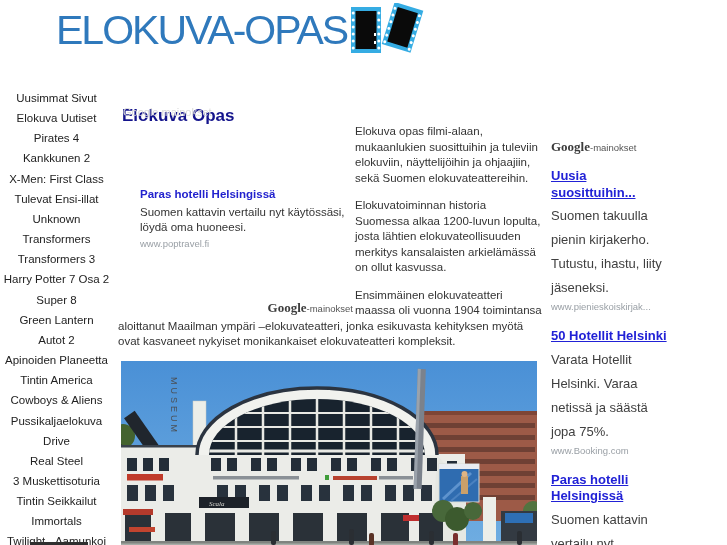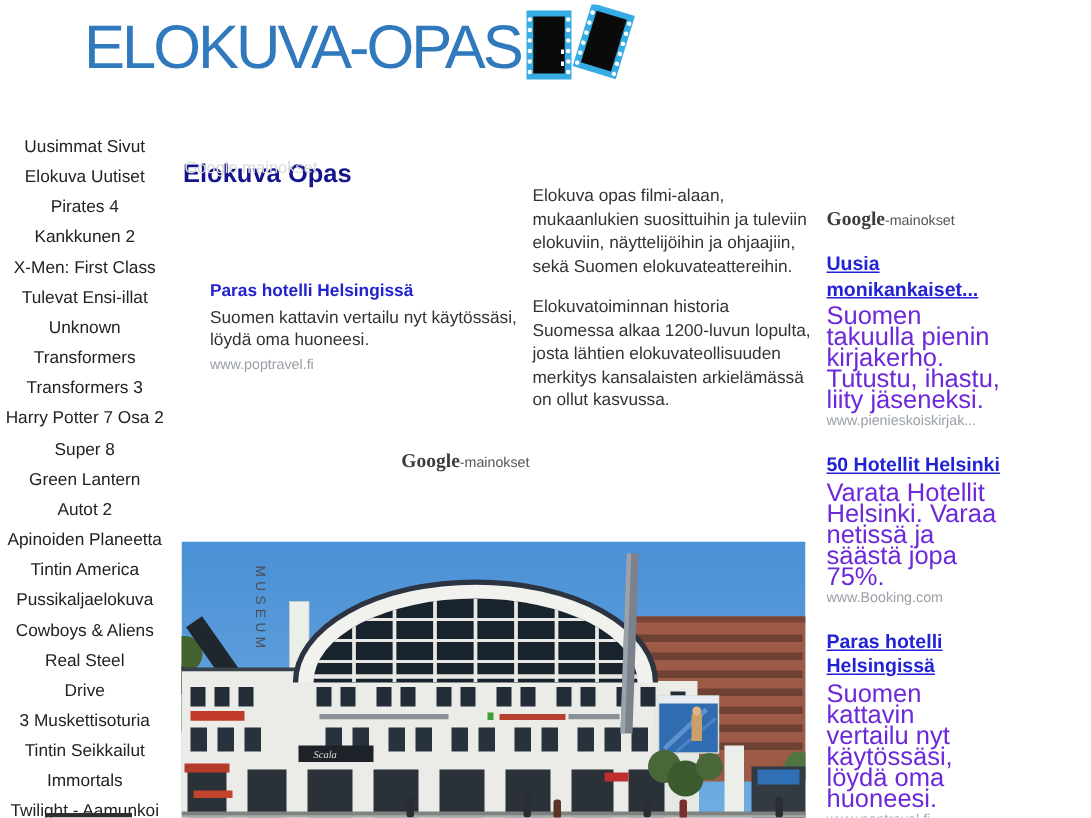--- a/index.html
+++ b/index.html
@@ -53,21 +53,21 @@
   .photo { position:absolute; left:121px; top:361px; width:416px; height:200px; }
 
   
   .right-rail { position:absolute; left:551px; top:137px; width:130px; }
   .right-rail .rail-label { white-space:nowrap; margin-bottom:13px; }
   .rail-ad { margin-bottom:16px; width:118px; }
   .rail-ad .ad-title {
     font-size:13px; font-weight:bold; color:#2121d6; text-decoration:underline;
     line-height:16.5px; cursor:pointer;
   }
-  .rail-ad .ad-body { font-size:17px; line-height:14px; color:#6d28d9; margin-top:3px; }
+  .rail-ad .ad-body { font-size:13px; line-height:24px; color:#404040; margin-top:3px; }
   .rail-ad .ad-url { font-size:9.5px; color:#9aa0a6; margin-top:1px; }
 </style>
 </head>
 <body>
 
 <div class="logo">
   <span class="logo-text">ELOKUVA-OPAS</span>
   <span class="logo-icon">
     <svg width="76" height="52" viewBox="0 0 76 52">
       <g>
@@ -120,24 +120,24 @@
     <li>Tulevat Ensi-illat</li>
     <li>Unknown</li>
     <li>Transformers</li>
     <li>Transformers 3</li>
     <li>Harry Potter 7 Osa 2</li>
     <li>Super 8</li>
     <li>Green Lantern</li>
     <li>Autot 2</li>
     <li>Apinoiden Planeetta</li>
     <li>Tintin America</li>
+    <li>Cowboys &amp; Aliens</li>
     <li>Pussikaljaelokuva</li>
-    <li>Cowboys &amp; Aliens</li>
+    <li>Drive</li>
     <li>Real Steel</li>
-    <li>Drive</li>
     <li>3 Muskettisoturia</li>
     <li>Tintin Seikkailut</li>
     <li>Immortals</li>
     <li>Twilight - Aamunkoi</li>
   </ul>
 </nav>
 <div class="sidebar-partial"></div>
 
 <h1 class="page-title">Elokuva Opas</h1>
 <div class="ads-label-top">Google mainokset</div>
@@ -148,20 +148,21 @@
       <div class="ad-title-mid">Paras hotelli Helsingissä</div>
       <div class="ad-body">Suomen kattavin vertailu nyt käytössäsi, löydä oma huoneesi.</div>
       <div class="ad-url">www.poptravel.fi</div>
     </div>
     <div class="ads-label-mid">
       <span class="google-brand">Google</span><span class="google-suffix">-mainokset</span>
     </div>
   </div>
   <p>Elokuva opas filmi-alaan, mukaanlukien suosittuihin ja tuleviin elokuviin, näyttelijöihin ja ohjaajiin, sekä Suomen elokuvateattereihin.</p>
   <p>Elokuvatoiminnan historia Suomessa alkaa 1200-luvun lopulta, josta lähtien elokuvateollisuuden merkitys kansalaisten arkielämässä on ollut kasvussa.</p>
+  <p>Ensimmäinen elokuvateatteri maassa oli vuonna 1904 toimintansa aloittanut Maailman ympäri –elokuvateatteri, jonka esikuvasta kehityksen myötä ovat kasvaneet nykyiset monikankaiset elokuvateatteri kompleksit.</p>
 </div>
 
 <div class="photo">
 <svg width="416" height="200" viewBox="0 0 416 200">
   <defs>
     <linearGradient id="sky" x1="0" y1="0" x2="0" y2="1">
       <stop offset="0" stop-color="#4a90d6"></stop>
           <stop offset="1" stop-color="#72afe2"></stop>
     </linearGradient>
     <clipPath id="archClip">
@@ -337,21 +338,21 @@
   </g>
 </svg>
 </div>
 
 <aside class="right-rail">
   <div class="rail-label">
     <span class="google-brand">Google</span><span class="google-suffix">-mainokset</span>
   </div>
 
   <div class="rail-ad">
-    <div class="ad-title">Uusia monikankaiset...</div>
+    <div class="ad-title">Uusia suosittuihin...</div>
     <div class="ad-body">Suomen takuulla pienin kirjakerho. Tutustu, ihastu, liity jäseneksi.</div>
     <div class="ad-url">www.pienieskoiskirjak...</div>
   </div>
 
   <div class="rail-ad">
     <div class="ad-title">50 Hotellit Helsinki</div>
     <div class="ad-body">Varata Hotellit Helsinki. Varaa netissä ja säästä jopa 75%.</div>
     <div class="ad-url">www.Booking.com</div>
   </div>
 

